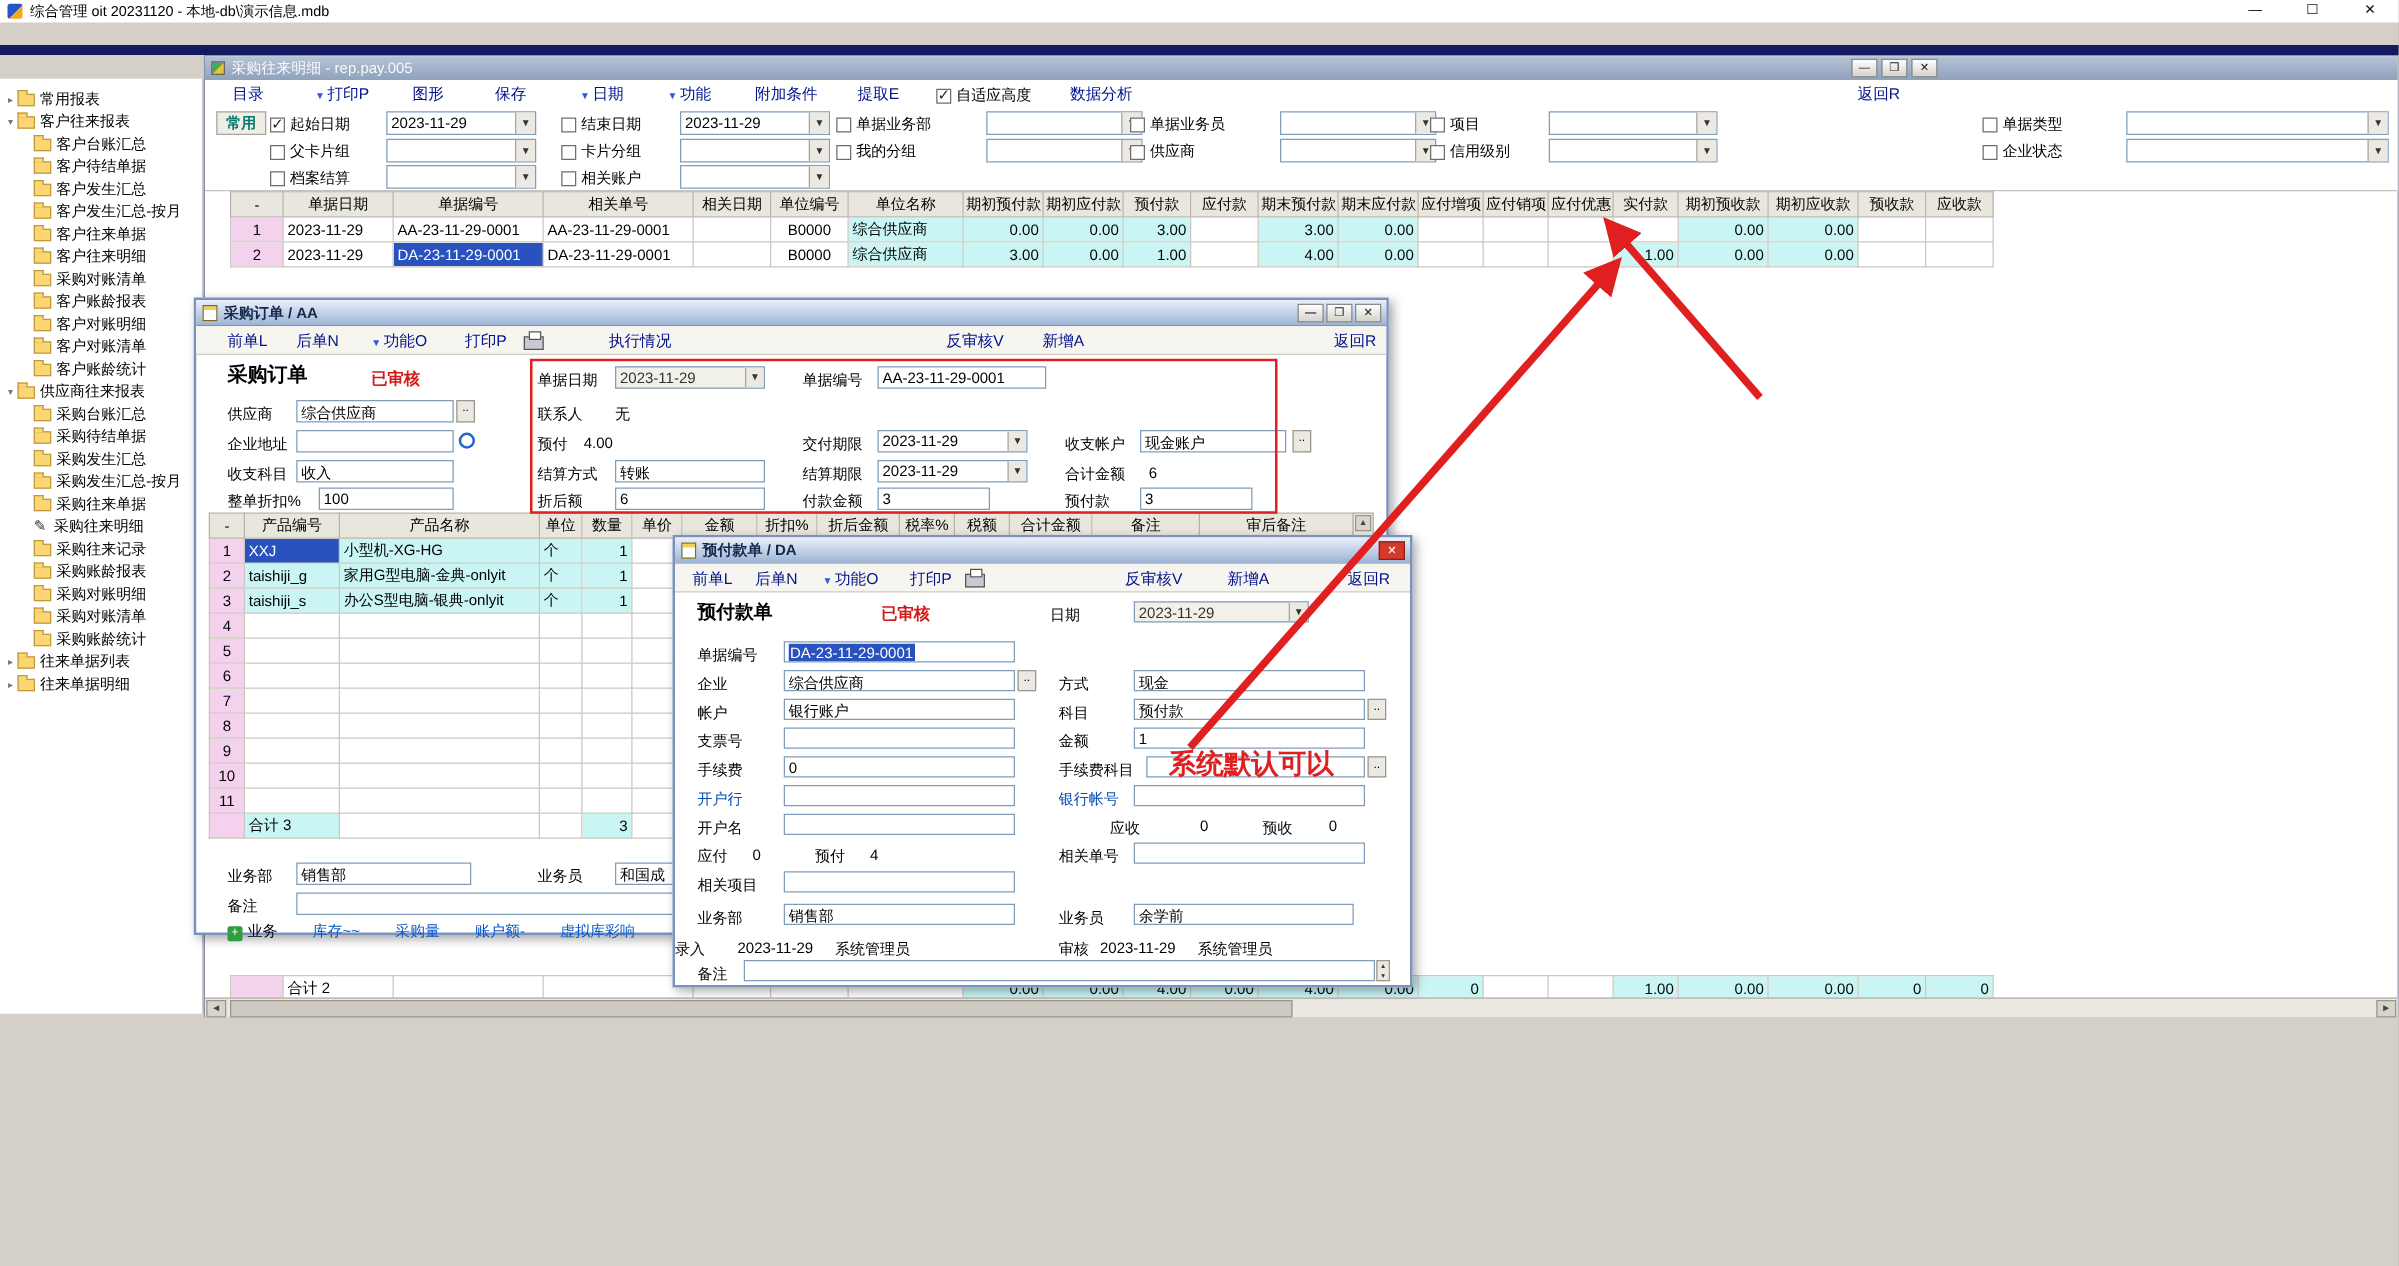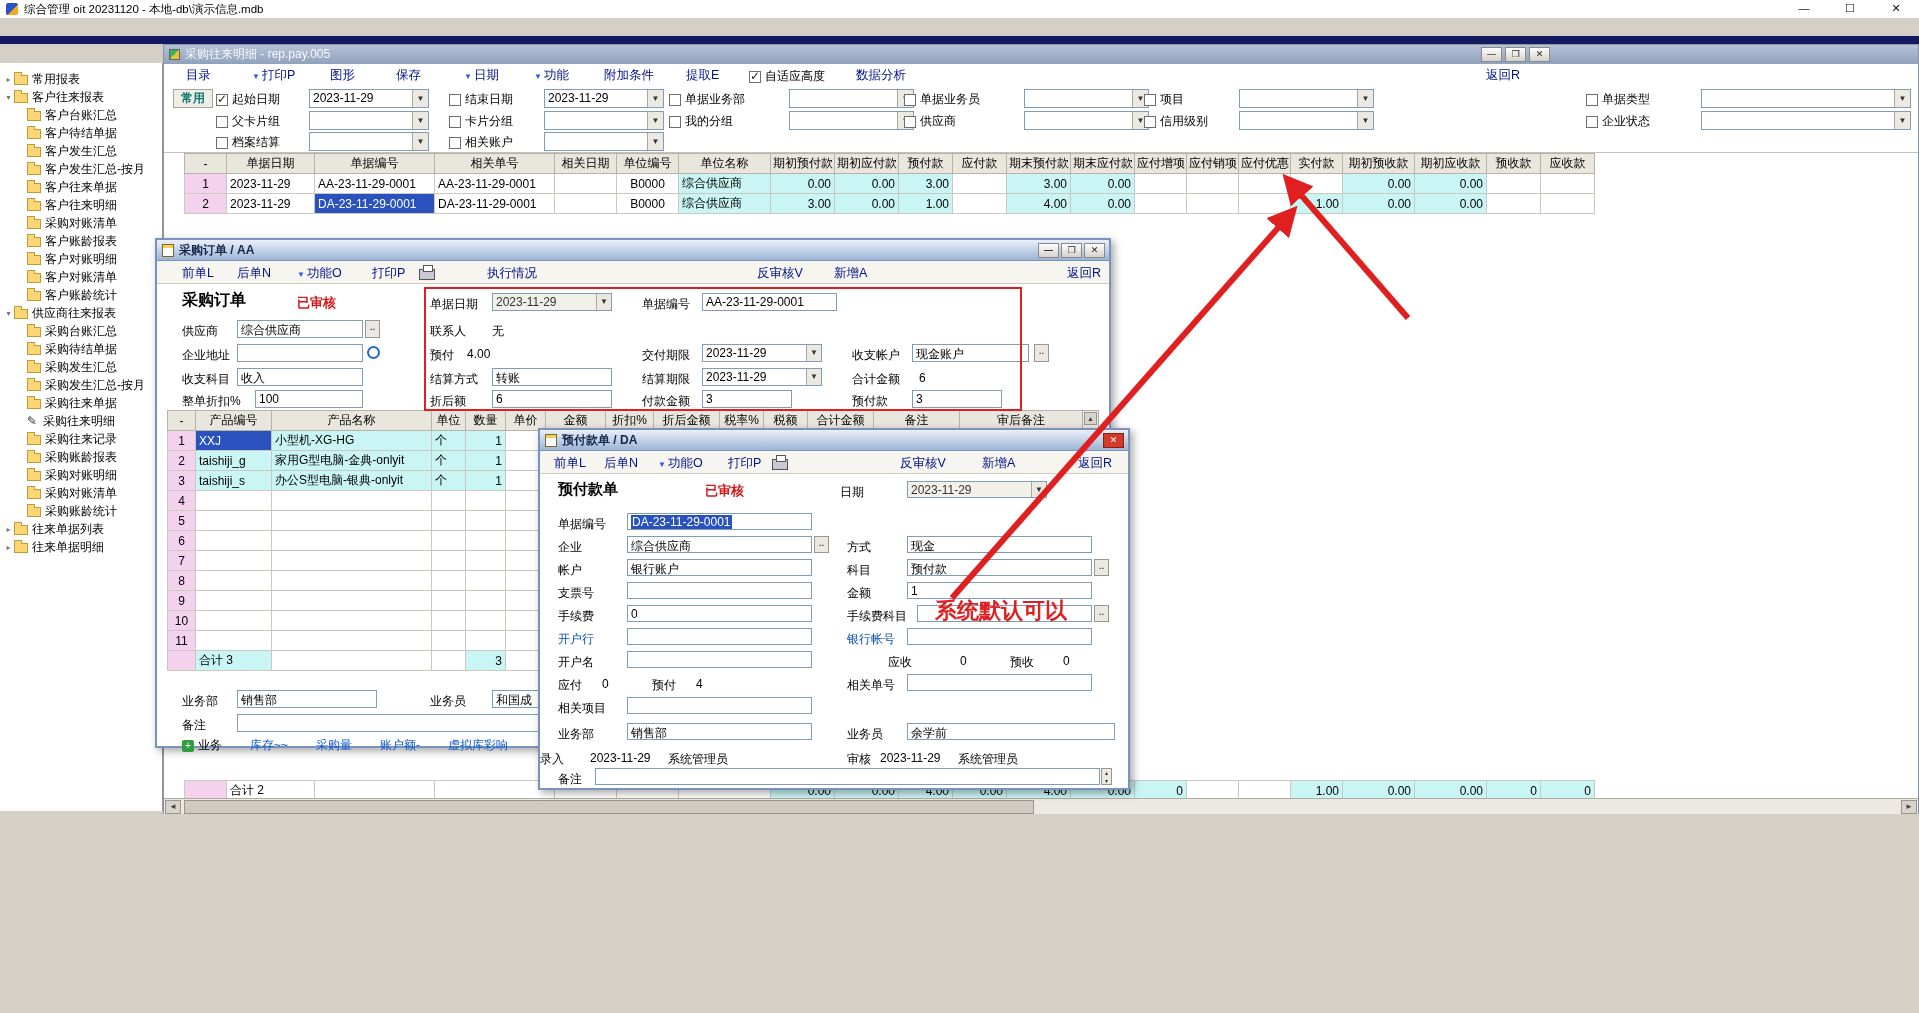--- a/index.html
+++ b/index.html
@@ -967,21 +967,21 @@
     <span class="fv" style="left:156px;top:247px">4</span>
     <span class="fl" style="left:307px;top:247px">相关单号</span>
     <div class="fi" style="left:367px;top:244px;width:185px;height:17px"><span></span></div>
 
     <span class="fl" style="left:18px;top:270px">相关项目</span>
     <div class="fi" style="left:87px;top:267px;width:185px;height:17px"><span></span></div>
 
     <span class="fl" style="left:18px;top:296px">业务部</span>
     <div class="fi" style="left:87px;top:293px;width:185px;height:17px"><span>销售部</span></div>
     <span class="fl" style="left:307px;top:296px">业务员</span>
-    <div class="fi" style="left:367px;top:293px;width:208px;height:17px"><span>余学前</span></div>
+    <div class="fi" style="left:367px;top:293px;width:176px;height:17px"><span>余学前</span></div>
 
     <span class="fl" style="left:0;top:321px">录入</span>
     <span class="fv" style="left:50px;top:321px">2023-11-29</span>
     <span class="fv" style="left:128px;top:321px">系统管理员</span>
     <span class="fl" style="left:307px;top:321px">审核</span>
     <span class="fv" style="left:340px;top:321px">2023-11-29</span>
     <span class="fv" style="left:418px;top:321px">系统管理员</span>
 
     <span class="fl" style="left:18px;top:341px">备注</span>
     <div class="fi" style="left:55px;top:338px;width:505px;height:17px"><span></span></div>

